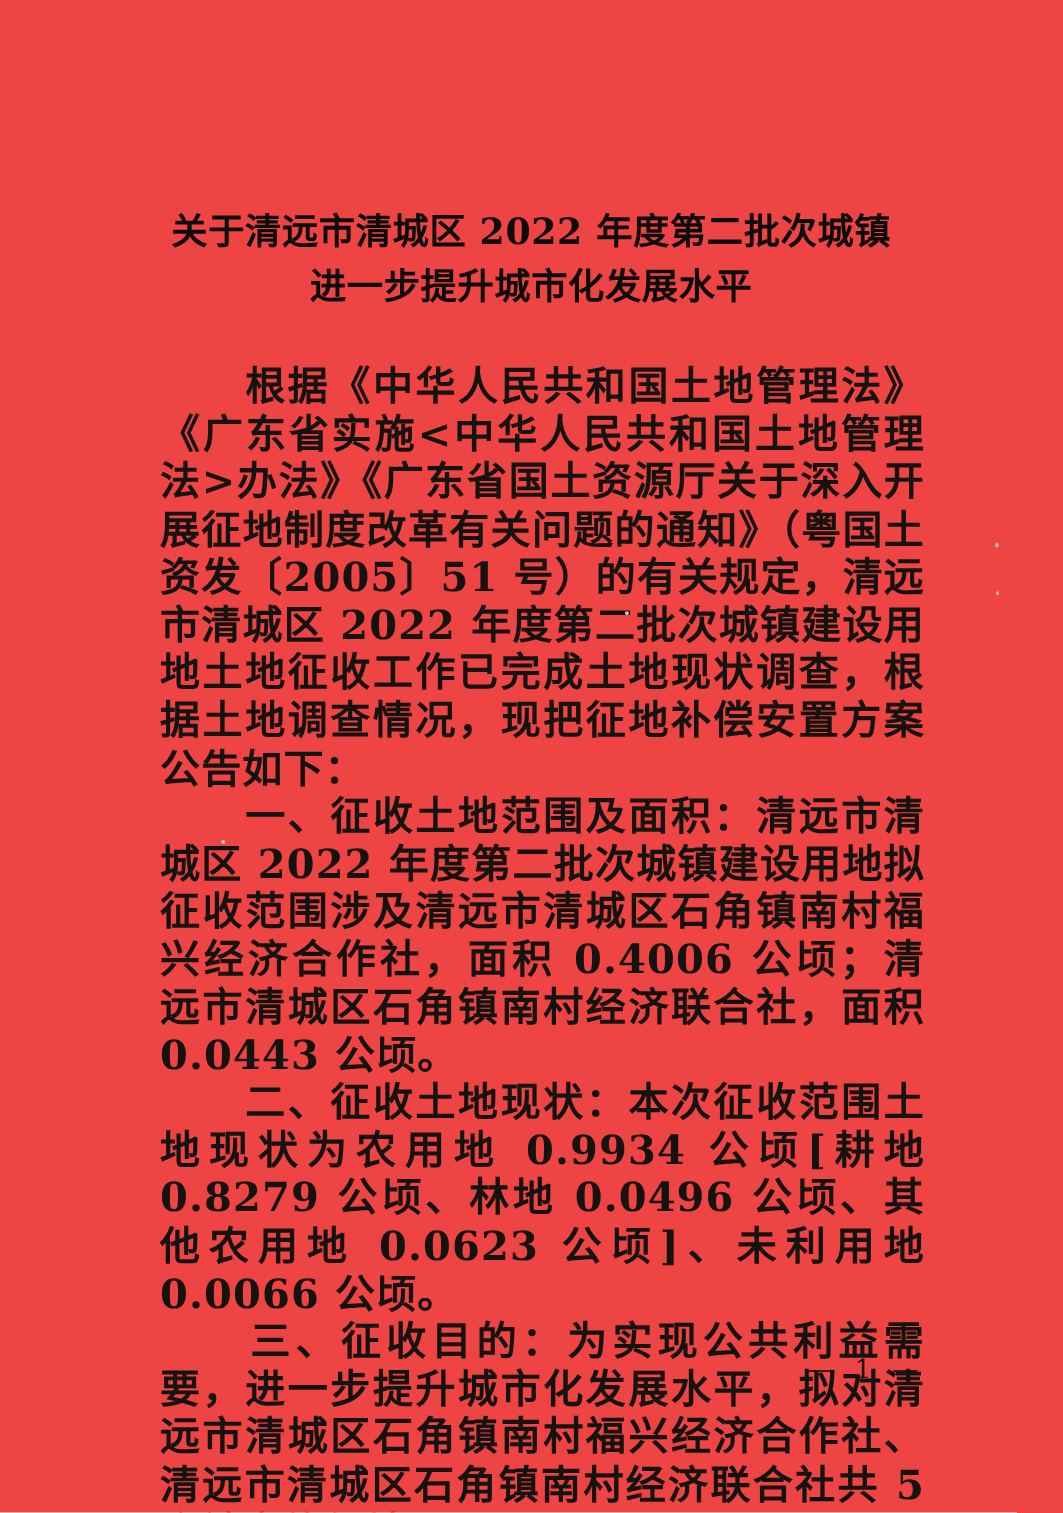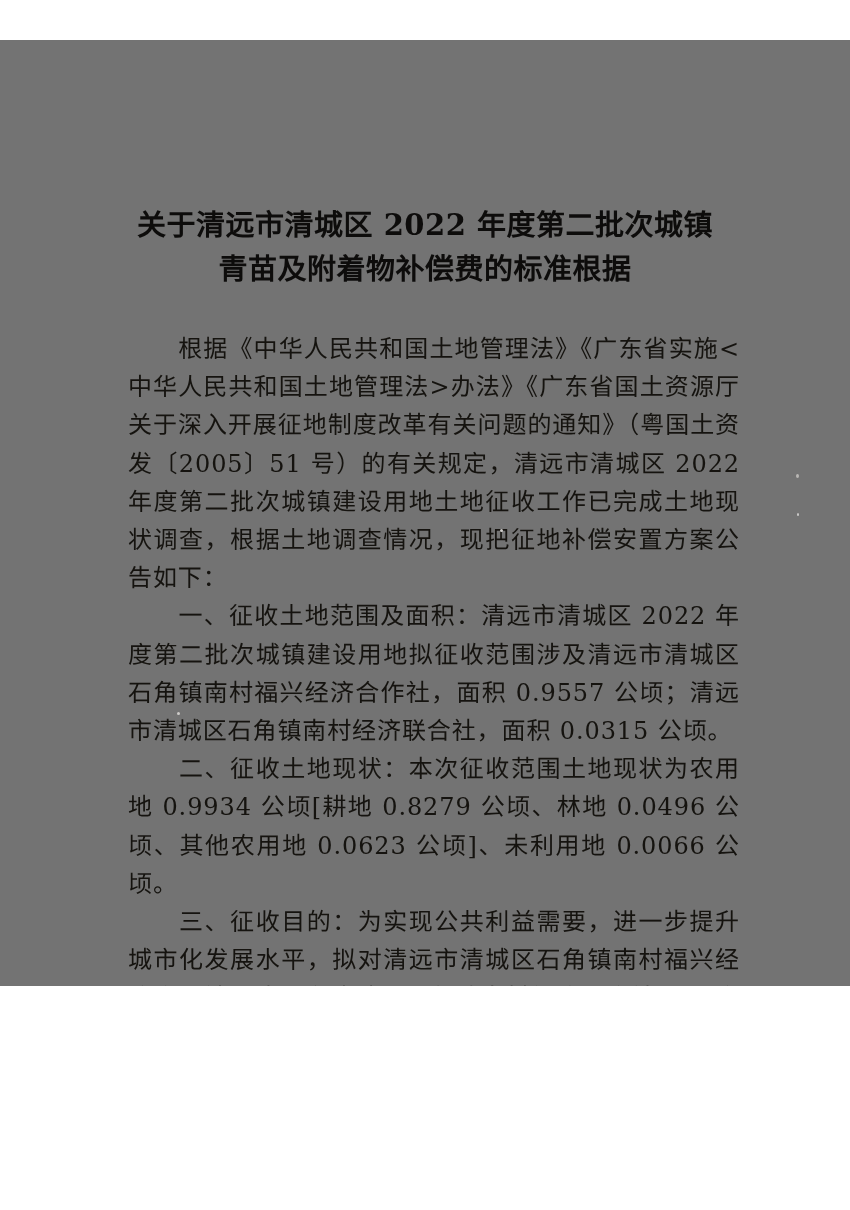--- a/index.html
+++ b/index.html
@@ -5,27 +5,26 @@
 <style>
   html, body {
     margin: 0;
     padding: 0;
     background: #ffffff;
   }
 
   .page {
     position: relative;
     width: 850px;
-    height: 946px;
-    background: #737373;
+    height: 1210px;
+    background: #ef4444;
     overflow: hidden;
     font-family: "DejaVu Serif", "Liberation Serif", serif;
     color: #100f0d;
     box-sizing: border-box;
-    margin-top: 40px;
   }
 
   
   .doc-title {
     position: absolute;
     left: 0;
     top: 163px;
     width: 850px;
     text-align: center;
     font-weight: bold;
@@ -41,28 +40,28 @@
 
   
   .body-block {
     position: absolute;
     left: 128px;
     top: 290px;
     width: 612px;
   }
 
   .para {
-    font-size: 24px;
+    font-size: 32px;
     line-height: 38.2px;
     letter-spacing: 0.9px;
     text-align: justify;
     text-justify: inter-character;
     margin: 0 0 0 0;
     color: #15130f;
-    font-weight: 400;
+    font-weight: 700;
   }
 
   
   .para, .doc-title {
     font-kerning: none;
   }
 
   
   .page-number {
     position: absolute;
@@ -92,26 +91,26 @@
   .sp3 { left: 177px; top: 672px; width: 3px; height: 3px; background: #cdcbc9; }
   .sp4 { left: 500px; top: 489px; width: 3px; height: 3px; background: #d2d0ce; }
 </style>
 </head>
 <body>
 
 <div class="page">
 
   <div class="doc-title">
     <span class="tline">关于清远市清城区 2022 年度第二批次城镇</span>
-    <span class="tline">青苗及附着物补偿费的标准根据</span>
+    <span class="tline">进一步提升城市化发展水平</span>
   </div>
 
   <div class="body-block">
     <p class="para">　　根据《中华人民共和国土地管理法》《广东省实施&lt;中华人民共和国土地管理法&gt;办法》《广东省国土资源厅关于深入开展征地制度改革有关问题的通知》（粤国土资发〔2005〕51 号）的有关规定，清远市清城区 2022 年度第二批次城镇建设用地土地征收工作已完成土地现状调查，根据土地调查情况，现把征地补偿安置方案公告如下：</p>
-    <p class="para">　　一、征收土地范围及面积：清远市清城区 2022 年度第二批次城镇建设用地拟征收范围涉及清远市清城区石角镇南村福兴经济合作社，面积 0.9557 公顷；清远市清城区石角镇南村经济联合社，面积 0.0315 公顷。</p>
+    <p class="para">　　一、征收土地范围及面积：清远市清城区 2022 年度第二批次城镇建设用地拟征收范围涉及清远市清城区石角镇南村福兴经济合作社，面积 0.4006 公顷；清远市清城区石角镇南村经济联合社，面积 0.0443 公顷。</p>
     <p class="para">　　二、征收土地现状：本次征收范围土地现状为农用地 0.9934 公顷[耕地 0.8279 公顷、林地 0.0496 公顷、其他农用地 0.0623 公顷]、未利用地 0.0066 公顷。</p>
     <p class="para">　　三、征收目的：为实现公共利益需要，进一步提升城市化发展水平，拟对清远市清城区石角镇南村福兴经济合作社、清远市清城区石角镇南村经济联合社共 5 个社实施征地。</p>
   </div>
 
   <span class="speckle sp1"></span>
   <span class="speckle sp2"></span>
   <span class="speckle sp3"></span>
   <span class="speckle sp4"></span>
 
   <div class="page-number">

